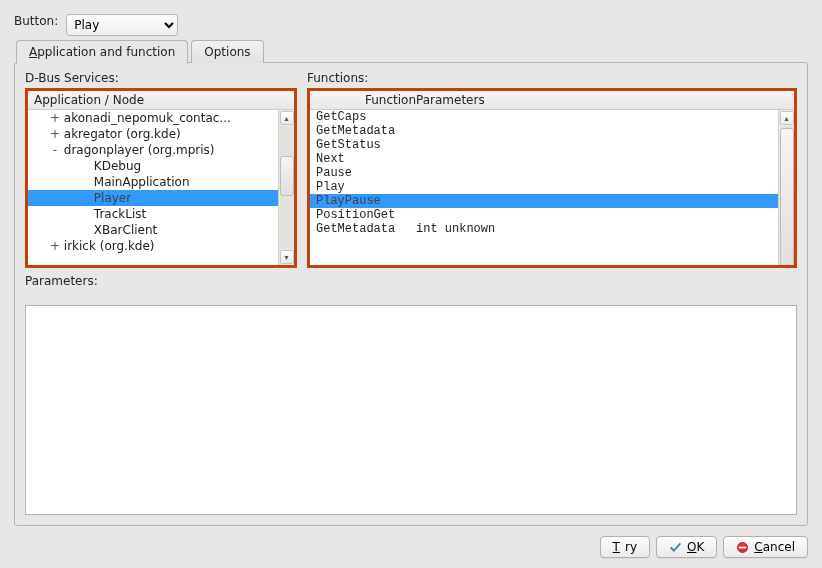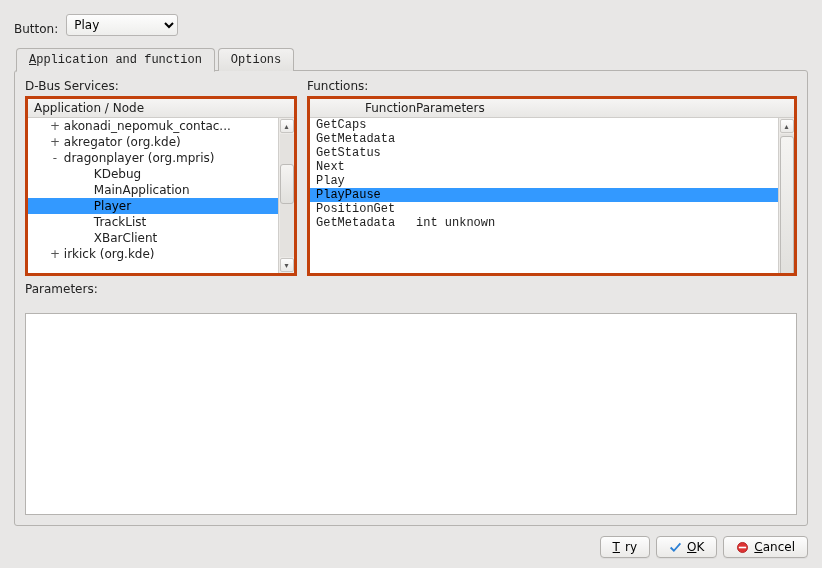--- a/index.html
+++ b/index.html
@@ -1,41 +1,41 @@
 <!DOCTYPE html>
 <html><head>
 <meta charset="utf-8">
 <style>
 * { box-sizing: border-box; margin: 0; padding: 0; }
 body { font-family: "DejaVu Sans", "Liberation Sans", sans-serif; font-size: 12px; background: #e8e7e6; color: #222; width: 822px; height: 568px; overflow: hidden; }
 .window { padding: 14px 14px 10px 14px; display: flex; flex-direction: column; height: 100%; }
-.top-row { display: flex; align-items: flex-end; gap: 8px; margin-bottom: 12px; }
+.top-row { display: flex; align-items: flex-start; gap: 8px; margin-bottom: 4px; }
 .top-row label { }
 .top-row select { font-family: inherit; font-size: 12px; padding: 1px 3px; width: 112px; height: 22px; border: 1px solid #b7b5b3; border-radius: 3px; background: linear-gradient(#fdfdfd,#eeeeec); }
 .tabs { display: flex; align-items: flex-end; gap: 3px; margin-bottom: -1px; padding-left: 2px; }
-.tab { padding: 4px 12px; border: 1px solid #b5b3b0; border-bottom: none; border-radius: 4px 4px 0 0; background: linear-gradient(#f2f1f0,#e3e2e0); cursor: pointer; position: relative; font-family: Liberation Mono, monospace; }
+.tab { padding: 4px 12px; border: 1px solid #b5b3b0; border-bottom: none; border-radius: 4px 4px 0 0; background: linear-gradient(#f2f1f0,#e3e2e0); cursor: pointer; position: relative; }
 .tab.active { background: #e8e7e6; z-index: 2; border-bottom: 1px solid #e8e7e6; margin-bottom: -1px; }
 .tab u { text-decoration: underline; }
 .tab-frame { border: 1px solid #b5b3b0; border-radius: 3px; padding: 8px 10px 10px 10px; flex: 1 1 auto; display: flex; flex-direction: column; overflow: hidden; background: #e8e7e6; }
 .panes { display: flex; gap: 10px; flex: 0 0 auto; }
 .pane-left { width: 272px; display: flex; flex-direction: column; }
 .pane-right { flex: 1; display: flex; flex-direction: column; }
 .pane-label { margin-bottom: 3px; }
 .tree-header, .list-header { background: linear-gradient(#f6f5f4,#e8e7e5); border-bottom: 1px solid #cfcdca; padding: 2px 6px; font-size: 12px; display: flex; }
 .tree-box, .list-box { border: 3px solid #c2410c; background: #fff; height: 180px; overflow: hidden; display: flex; flex-direction: column; }
 .tree-scroll, .list-scroll { flex: 1; overflow: hidden; position: relative; display: flex; }
 .tree-body, .list-body { flex: 1; overflow: hidden; }
 .scrollbar { width: 16px; background: #eceae7; border-left: 1px solid #d0cecb; display: flex; flex-direction: column; align-items: center; }
 .scrollbar .arrow { width: 14px; height: 14px; margin: 1px; border: 1px solid #c7c5c2; border-radius: 2px; background: linear-gradient(#fdfdfd,#ebeae8); display:flex;align-items:center;justify-content:center; font-size:8px; color:#555; }
 .scrollbar .track { flex: 1; width: 14px; background: #e4e2df; position: relative; }
 .scrollbar .thumb { position: absolute; left: 0; right: 0; top: 30px; height: 40px; border:1px solid #bdbbb8; border-radius:3px; background: linear-gradient(#f5f4f2,#e1e0dd); }
 .tree-row { padding: 1px 4px 1px 4px; white-space: nowrap; cursor: default; }
 .tree-row.depth1 { padding-left: 22px; }
 .tree-row.depth2 { padding-left: 52px; }
-.tree-row.selected, .list-row.selected { background: #3399ff; color: #000000; }
+.tree-row.selected, .list-row.selected { background: #3399ff; color: #404040; }
 .expander { display:inline-block; width: 10px; text-align:center; color:#555; }
 .list-header .col-fn { width: 100px; text-align: right; }
 .list-row { display:flex; padding: 0px 6px; cursor: default; font-family: Liberation Mono, monospace; }
 .list-row .col-fn { width: 100px; }
 .list-row .col-pm { flex:1; }
 .params-label { margin-top: 6px; margin-bottom: 17px; }
 .params-box { flex: 1; border: 1px solid #b5b3b0; background: #fff; min-height: 170px; }
 .button-row { display: flex; justify-content: flex-end; gap: 6px; padding-top: 10px; }
 .btn { padding: 3px 12px; border: 1px solid #b2b0ad; border-radius: 4px; background: linear-gradient(#fdfdfd,#ebeae8); cursor: pointer; display:flex; align-items:center; gap:5px; font-family: inherit; font-size: 12px; box-shadow: 0 1px 0 rgba(0,0,0,0.04); }
 .btn u { text-decoration: underline; }
@@ -110,20 +110,24 @@
                 </div>
                 <div class="list-row">
                   <span class="col-fn">GetStatus</span>
                   <span class="col-pm"></span>
                 </div>
                 <div class="list-row">
                   <span class="col-fn">Next</span>
                   <span class="col-pm"></span>
                 </div>
                 <div class="list-row">
+                  <span class="col-fn">Pause</span>
+                  <span class="col-pm"></span>
+                </div>
+                <div class="list-row">
                   <span class="col-fn">Play</span>
                   <span class="col-pm"></span>
                 </div>
                 <div class="list-row selected">
                   <span class="col-fn">PlayPause</span>
                   <span class="col-pm"></span>
                 </div>
                 <div class="list-row">
                   <span class="col-fn">PositionGet</span>
                   <span class="col-pm"></span>

